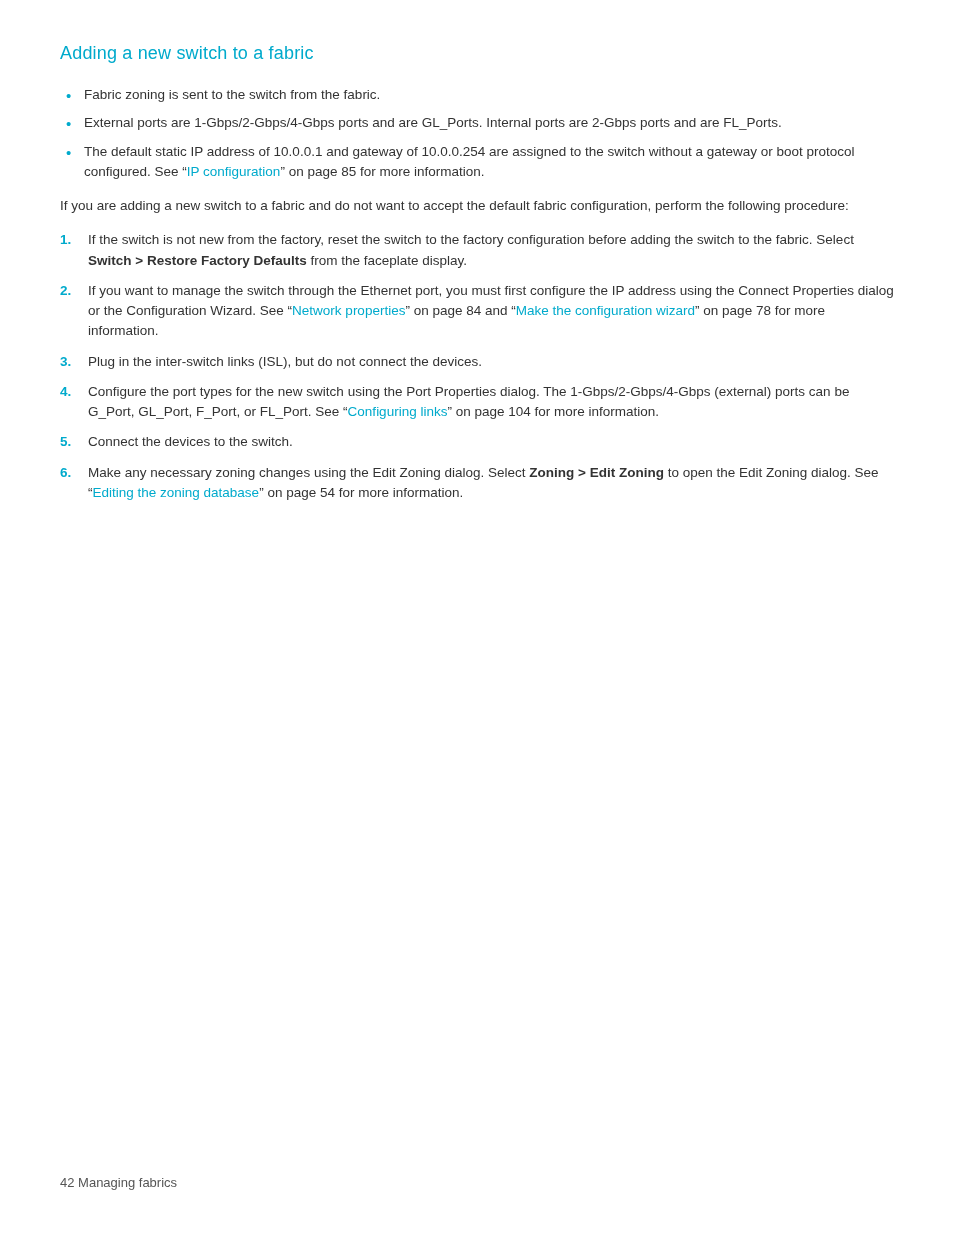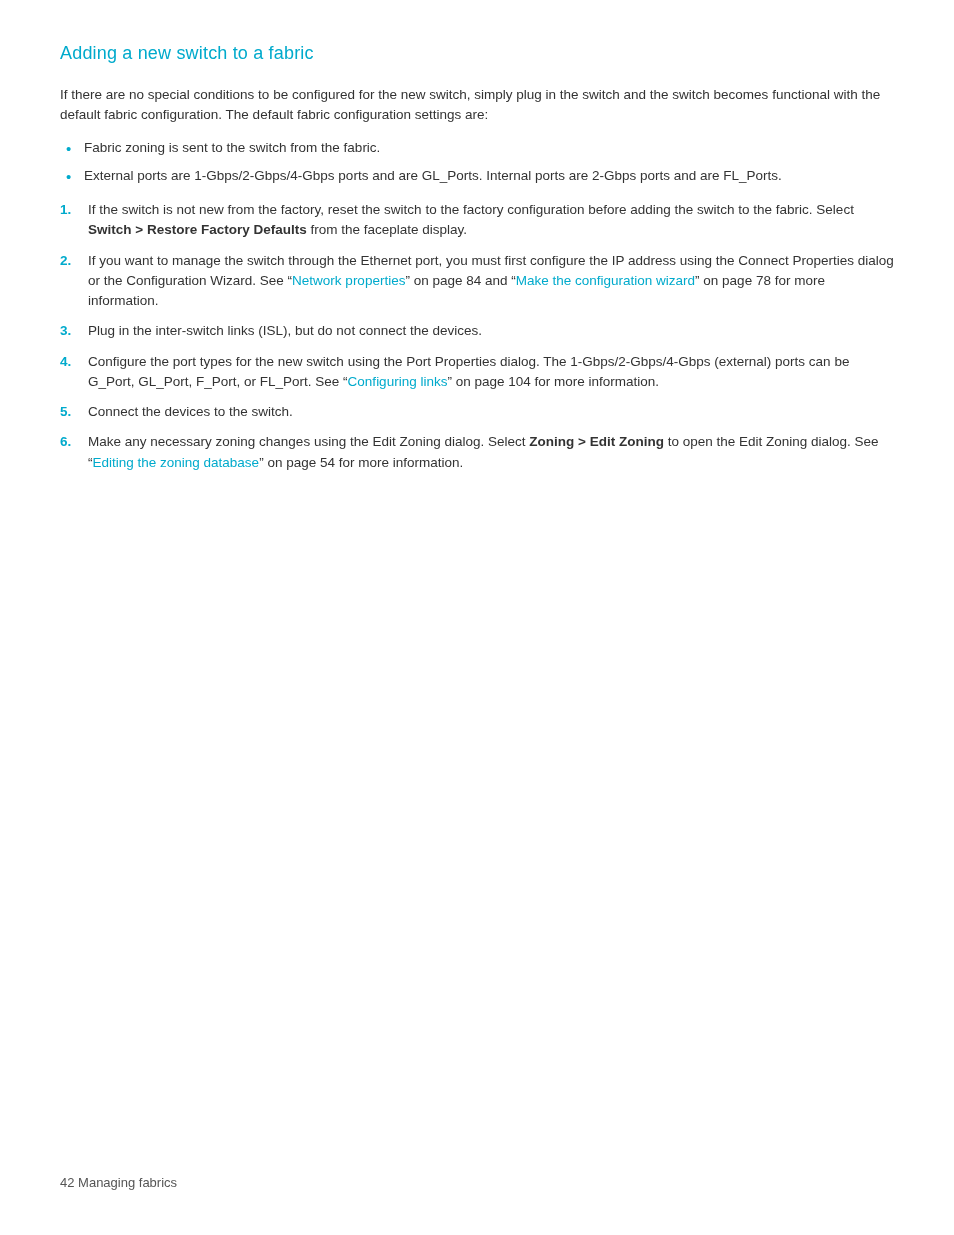--- a/index.html
+++ b/index.html
@@ -100,31 +100,34 @@
       color: #555555;
     }
   </style>
 </head>
 <body>
 
 <div class="page">
 
   <h1 class="page-title">Adding a new switch to a fabric</h1>
 
-  <p class="intro-para">If there are no special conditions to be configured for the new switch, simply plug in the switch and the switch becomes functional with the default fabric configuration. The default fabric configuration settings are:</p>
 
   <ul class="bullet-list">
     <li>
       <span>Fabric zoning is sent to the switch from the fabric.</span>
     </li>
     <li>
       <span>External ports are 1-Gbps/2-Gbps/4-Gbps ports and are GL_Ports. Internal ports are 2-Gbps ports and are FL_Ports.</span>
     </li>
+    <li>
+      <span>The default static IP address of 10.0.0.1 and gateway of 10.0.0.254 are assigned to the switch without a gateway or boot protocol configured. See “</span><a href="#" class="link">IP configuration</a><span>” on page 85 for more information.</span>
+    </li>
   </ul>
 
+  <p class="mid-para">If you are adding a new switch to a fabric and do not want to accept the default fabric configuration, perform the following procedure:</p>
 
   <ol class="ordered-list">
 
     <li>
       <span>If the switch is not new from the factory, reset the switch to the factory configuration before adding the switch to the fabric. Select </span><strong>Switch &gt; Restore Factory Defaults</strong><span> from the faceplate display.</span>
     </li>
 
     <li>
       <span>If you want to manage the switch through the Ethernet port, you must first configure the IP address using the Connect Properties dialog or the Configuration Wizard. See “</span><a href="#" class="link">Network properties</a><span>” on page 84 and “</span><a href="#" class="link">Make the configuration wizard</a><span>” on page 78 for more information.</span>
     </li>

